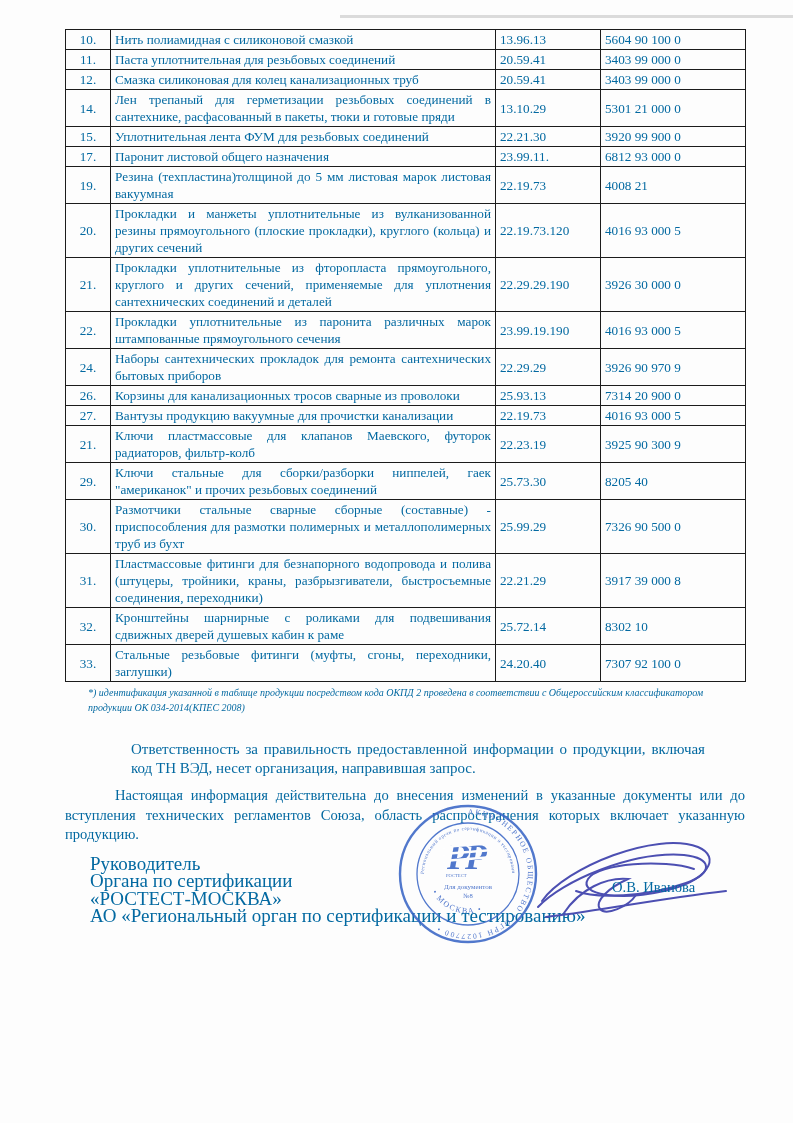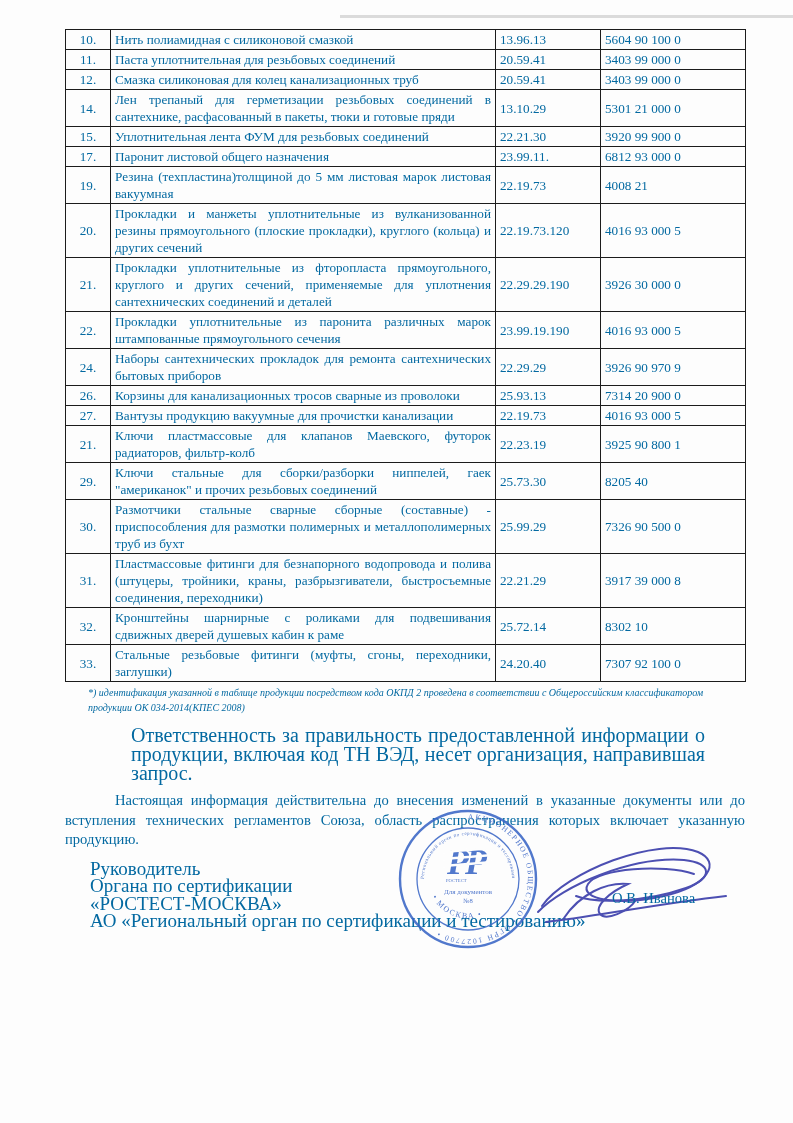--- a/index.html
+++ b/index.html
@@ -34,41 +34,41 @@
   td.okpd  { width:105px; padding-left:9px; white-space:pre-line; }
   td.tnved { width:145px; padding-left:9px; white-space:pre-line; }
   .footnote {
     margin:4px 0 0 88px;
     width:618px;
     font-style:italic;
     font-size:10px;
     line-height:14.5px;
   }
   .para-responsibility {
-    margin:11px 0 0 131px;
+    margin:25px 0 0 131px;
     width:574px;
     text-align:justify;
-    font-size:20px;
+    font-size:15px;
     line-height:19px;
   }
   .para-validity {
     margin:8px 0 0 65px;
     width:680px;
     text-align:justify;
     text-indent:50px;
     font-size:14.6px;
     line-height:19.5px;
   }
   .sig-area { position:relative; margin-top:6px; height:150px; }
   .sig-lines {
     position:absolute; left:90px; top:4px;
     font-size:19px; line-height:17.6px;
   }
   .signer-name {
-    position:absolute; left:612px; top:34px;
+    position:absolute; left:612px; top:28px;
     font-size:14.6px;
   }
   .stamp { position:absolute; left:383px; top:-62px; opacity:.88; }
   .autograph { position:absolute; left:536px; top:-22px; }
 </style>
 </head>
 <body>
 
 <div class="page">
 
@@ -157,21 +157,21 @@
         <tr>
           <td class="num">27.</td>
           <td class="desc">Вантузы продукцию вакуумные для прочистки канализации</td>
           <td class="okpd">22.19.73</td>
           <td class="tnved">4016 93 000 5</td>
         </tr>
         <tr>
           <td class="num">21.</td>
           <td class="desc">Ключи пластмассовые для клапанов Маевского, футорок радиаторов, фильтр-колб</td>
           <td class="okpd">22.23.19</td>
-          <td class="tnved">3925 90 800 1</td>
+          <td class="tnved">3925 90 300 9</td>
         </tr>
         <tr>
           <td class="num">29.</td>
           <td class="desc">Ключи стальные для сборки/разборки ниппелей, гаек "американок"  и прочих резьбовых соединений</td>
           <td class="okpd">25.73.30</td>
           <td class="tnved">8205 40</td>
         </tr>
         <tr>
           <td class="num">30.</td>
           <td class="desc">Размотчики стальные сварные сборные (составные) - приспособления для размотки полимерных и металлополимерных труб из бухт</td>

